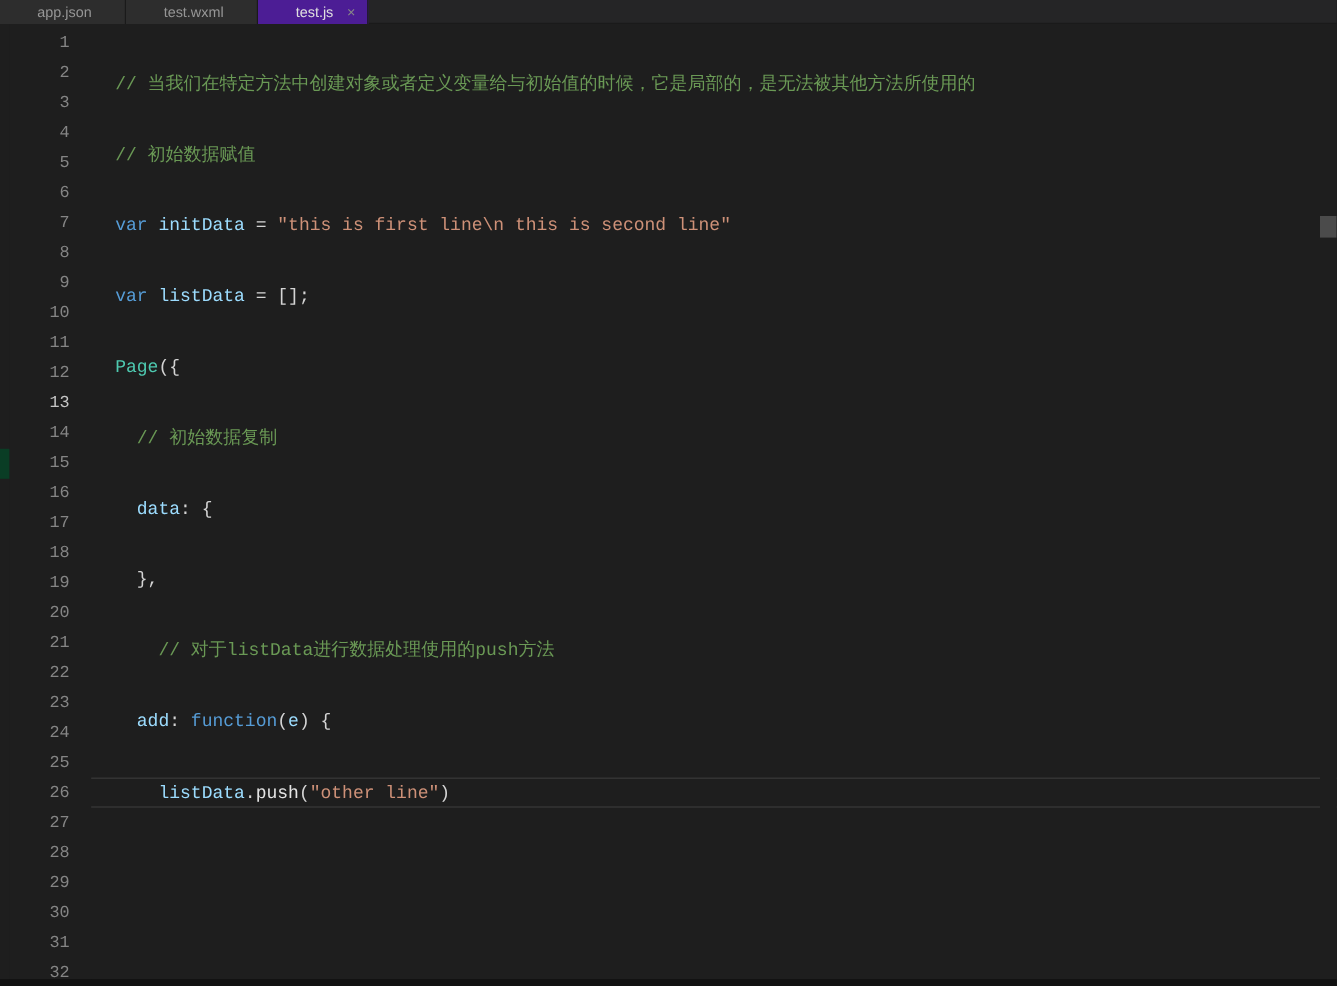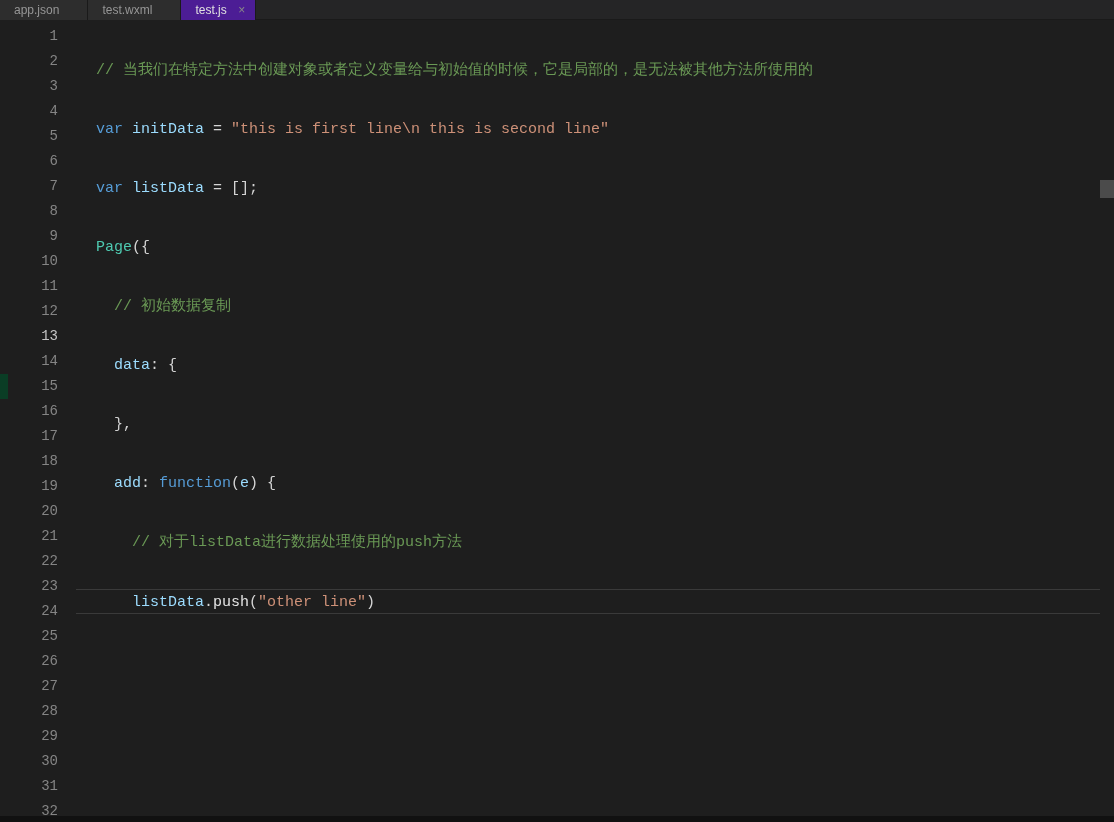--- a/index.html
+++ b/index.html
@@ -15,21 +15,21 @@
   flex-direction: column;
 }
 .tabbar {
   display: flex;
   background: #252526;
   height: 20px;
   border-bottom: 1px solid #1a1a1a;
   flex-shrink: 0;
 }
 .tab {
-  padding: 0 28px 0 14px;
+  padding: 0 28px 0 31px;
   height: 20px;
   display: flex;
   align-items: center;
   color: #969696;
   font-size: 12px;
   position: relative;
   background: #2d2d2d;
   border-right: 1px solid #1a1a1a;
   cursor: pointer;
   font-family: -apple-system, 'Segoe UI', sans-serif;
@@ -188,28 +188,29 @@
     <div class="ln">27</div>
     <div class="ln">28</div>
     <div class="ln">29</div>
     <div class="ln">30</div>
     <div class="ln">31</div>
     <div class="ln">32</div>
   </div>
 
   <div class="code">
     <div class="line"><span class="c-comment">// 当我们在特定方法中创建对象或者定义变量给与初始值的时候，它是局部的，是无法被其他方法所使用的</span></div>
+    <div class="line"><span class="c-comment">// 初始数据赋值</span></div>
     <div class="line"><span class="c-keyword">var</span> <span class="c-var">initData</span><span class="c-punct"> = </span><span class="c-string">"this is first line\n this is second line"</span></div>
     <div class="line"><span class="c-keyword">var</span> <span class="c-var">listData</span><span class="c-punct"> = </span><span class="c-punct">[]</span><span class="c-punct">;</span></div>
     <div class="line"><span class="c-type">Page</span><span class="c-punct">({</span></div>
     <div class="line">  <span class="c-comment">// 初始数据复制</span></div>
     <div class="line">  <span class="c-var">data</span><span class="c-punct">: {</span></div>
     <div class="line">  <span class="c-punct">},</span></div>
+    <div class="line">    <span class="c-comment">// 对于listData进行数据处理使用的push方法</span></div>
     <div class="line">  <span class="c-var">add</span><span class="c-punct">: </span><span class="c-keyword">function</span><span class="c-punct">(</span><span class="c-var">e</span><span class="c-punct">) {</span></div>
-    <div class="line">    <span class="c-comment">// 对于listData进行数据处理使用的push方法</span></div>
     <div class="line hl">    <span class="c-var">listData</span><span class="c-punct">.</span><span class="c-func">push</span><span class="c-punct">(</span><span class="c-string">"other line"</span><span class="c-punct">)</span></div>
     
     
     
     
     
     
     
     
     

